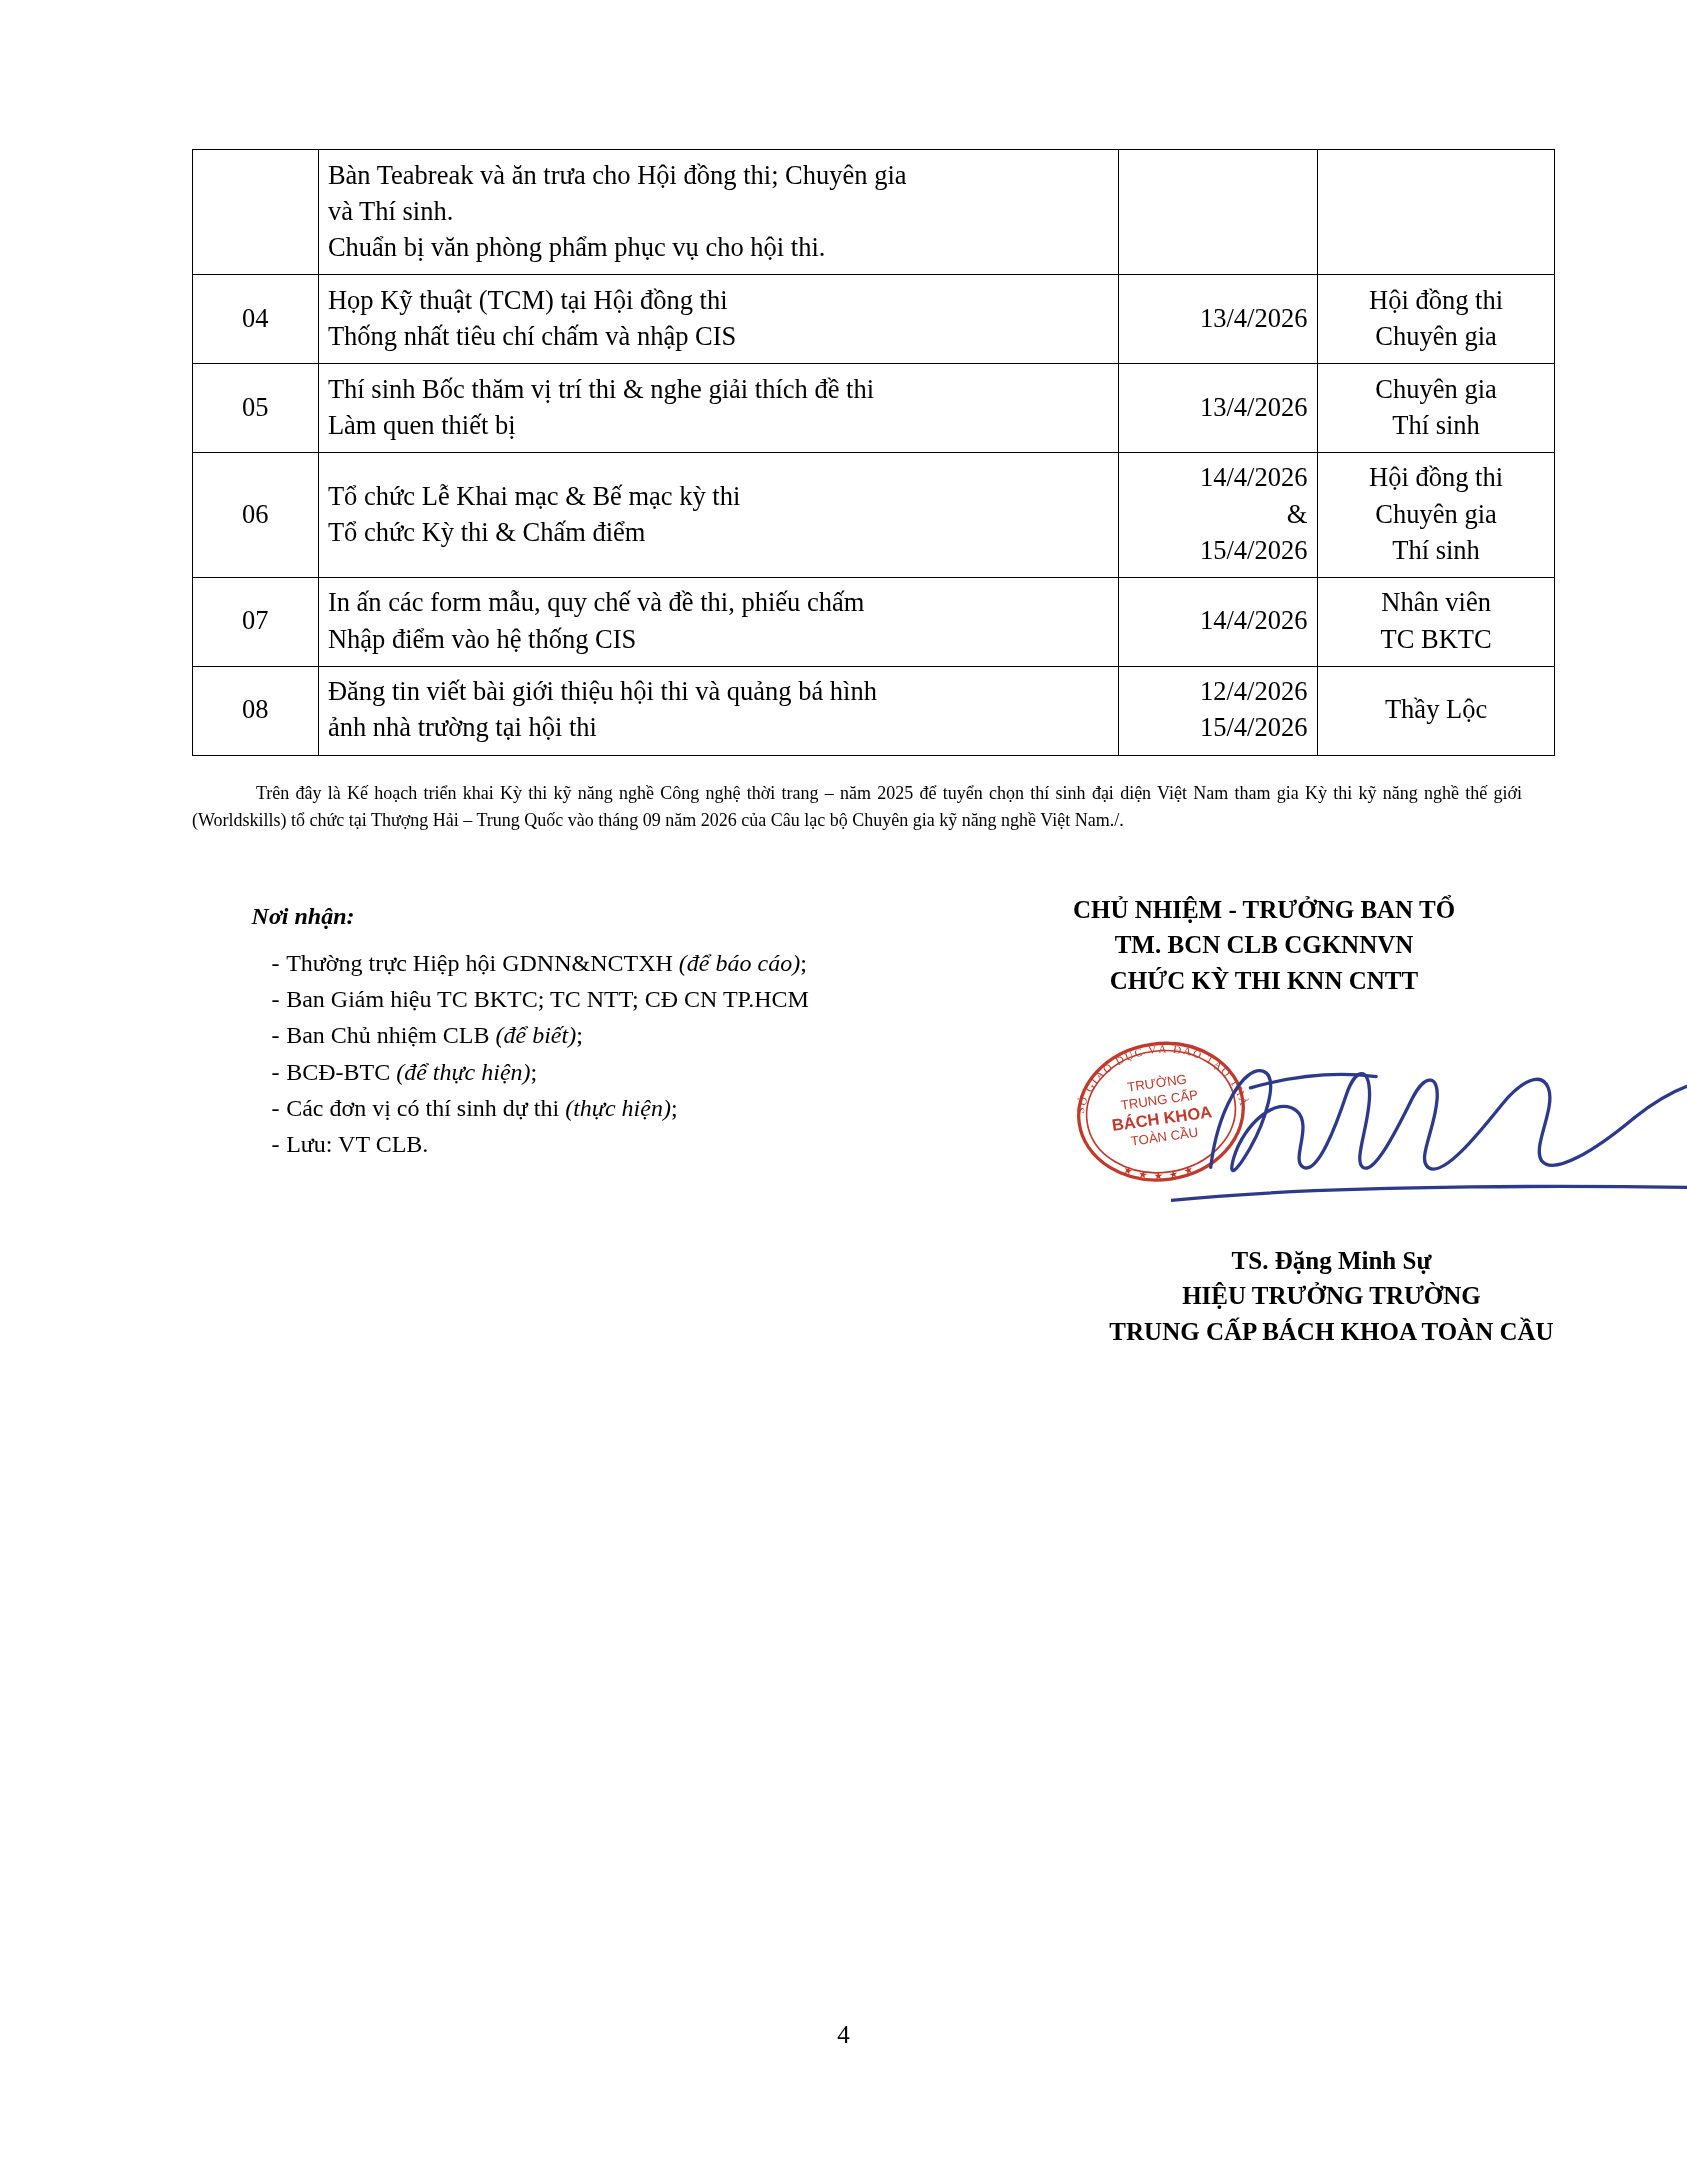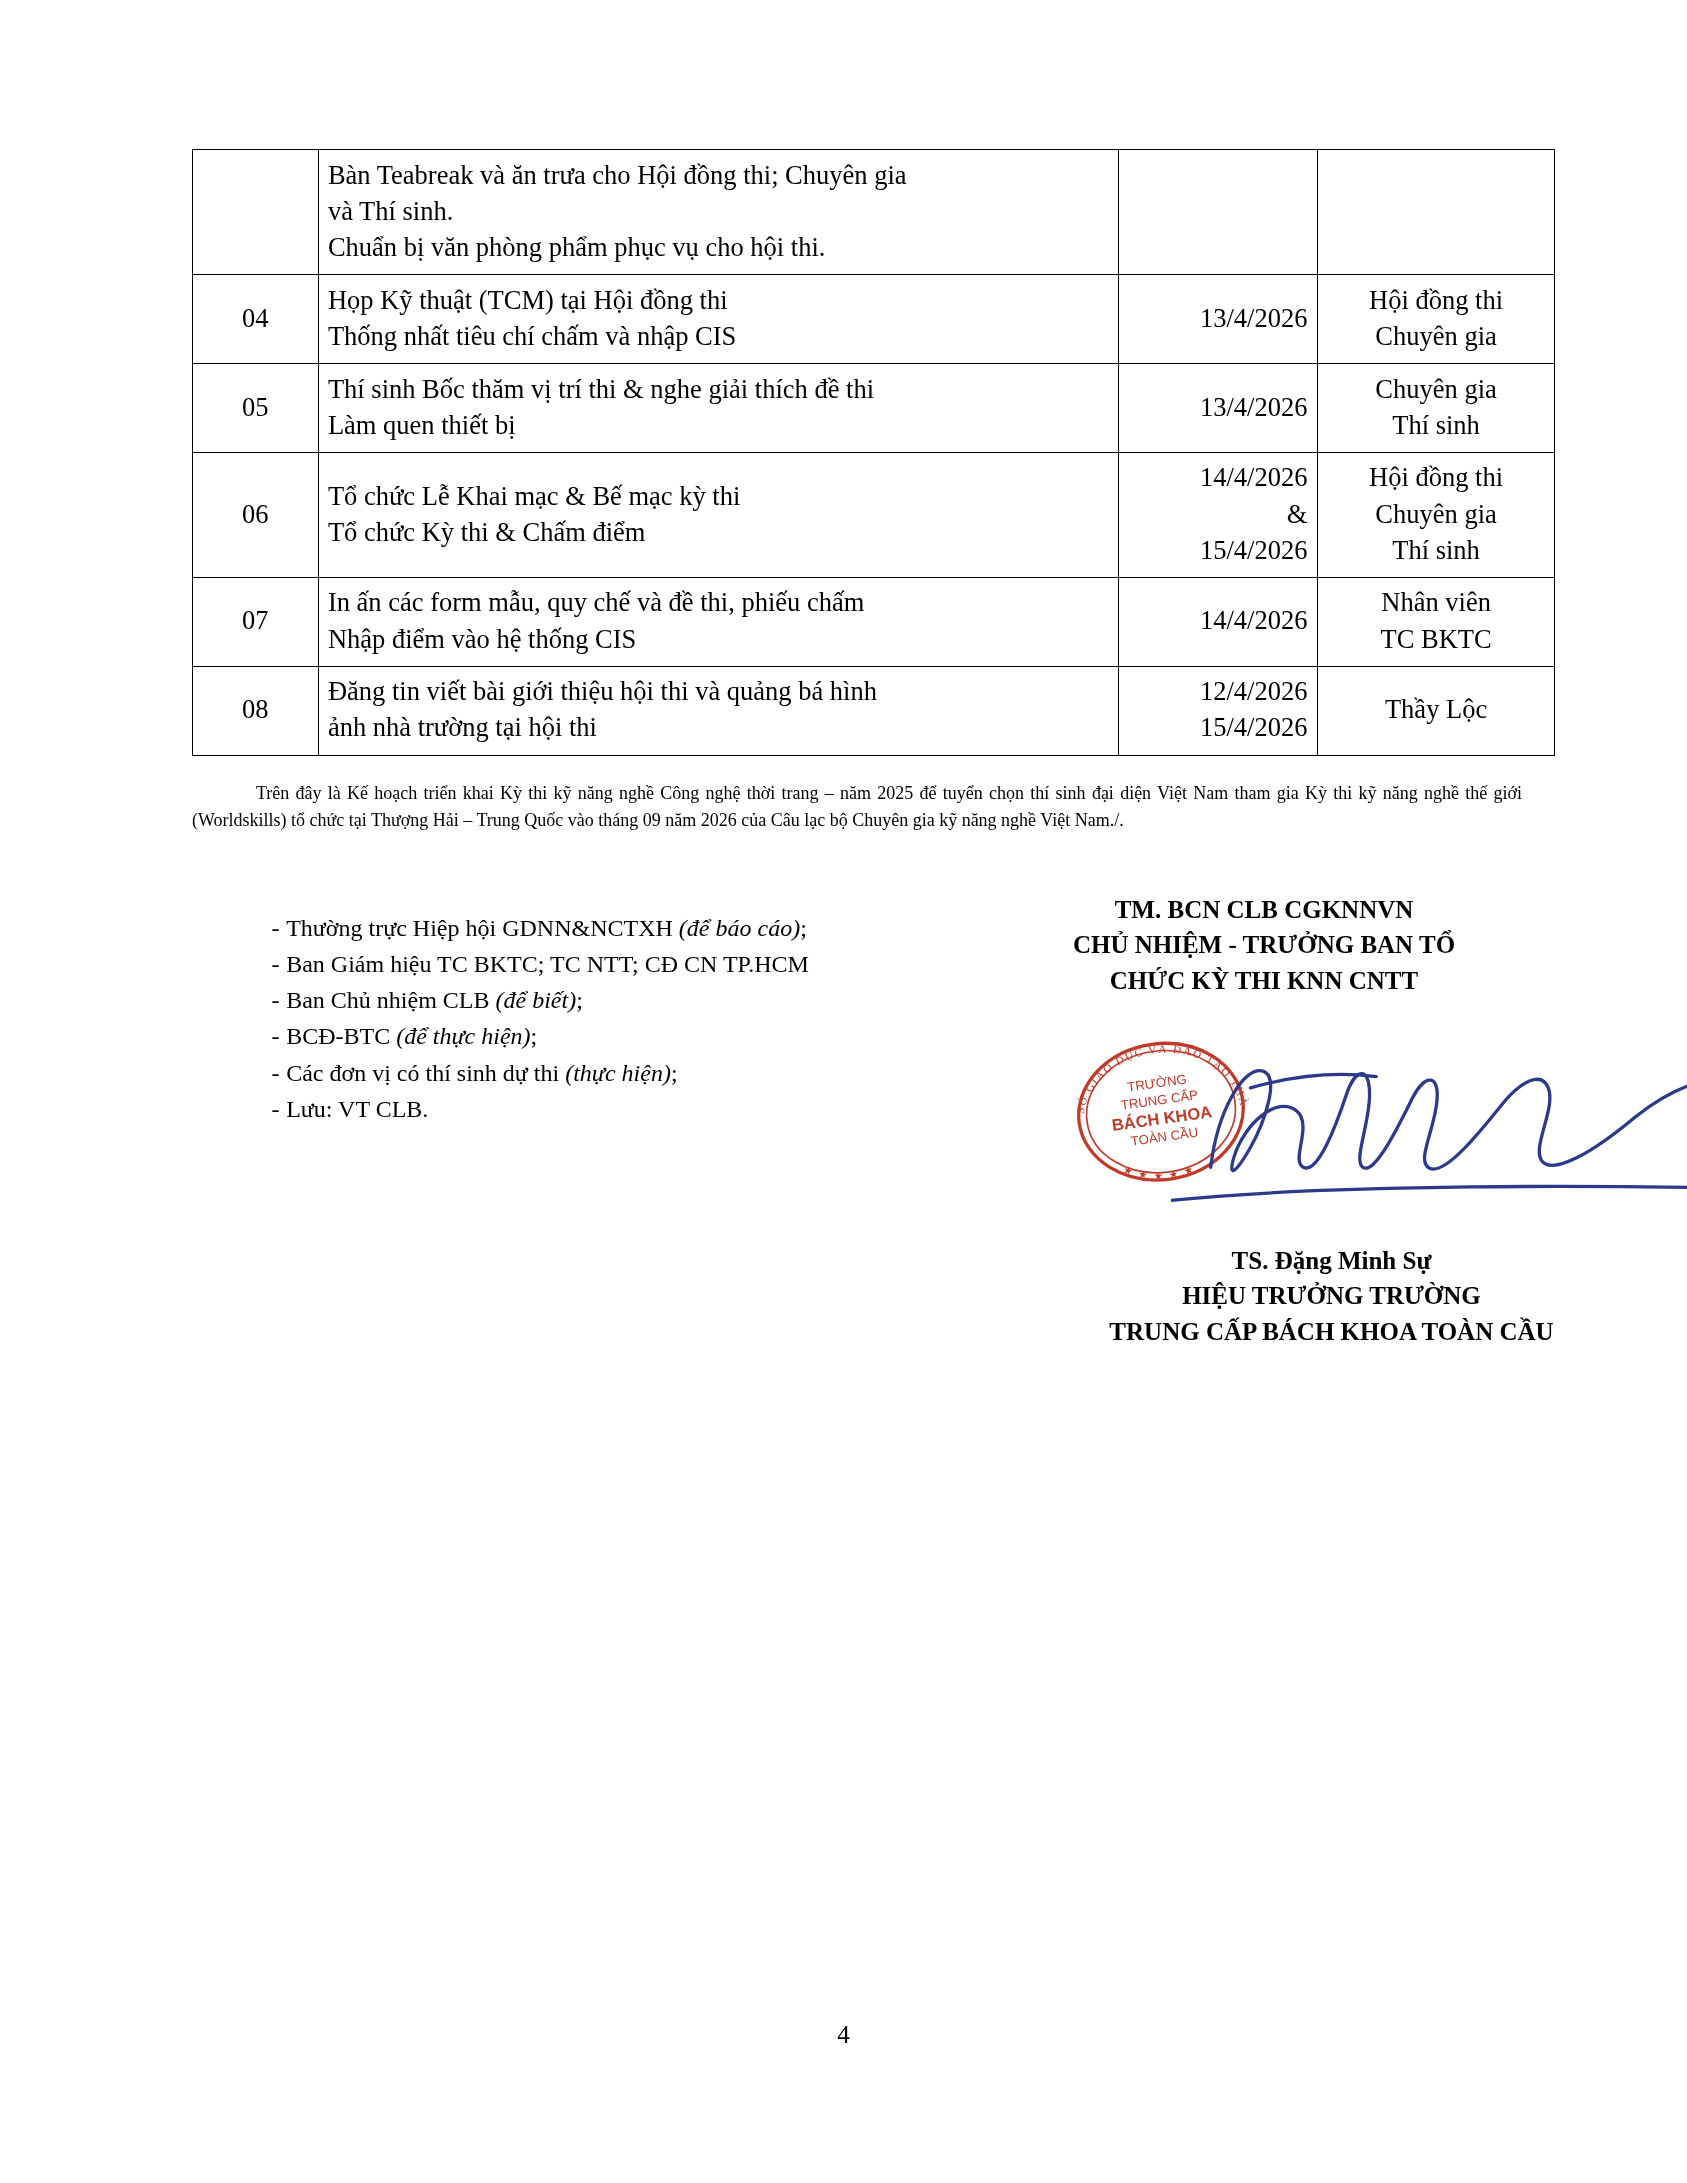--- a/index.html
+++ b/index.html
@@ -270,33 +270,34 @@
         </tr>
 
       </tbody>
     </table>
 
     <p class="para">Trên đây là Kế hoạch triển khai Kỳ thi kỹ năng nghề Công nghệ thời trang – năm 2025 để tuyển chọn thí sinh đại diện Việt Nam tham gia Kỳ thi kỹ năng nghề thế giới (Worldskills) tổ chức tại Thượng Hải – Trung Quốc vào tháng 09 năm 2026 của Câu lạc bộ Chuyên gia kỹ năng nghề Việt Nam./.</p>
 
     <div class="sigwrap">
 
       <div class="recipients">
+        <div class="title">Nơi nhận:</div>
         <ul>
           <li><span class="dash">-</span><span>Thường trực Hiệp hội GDNN&amp;NCTXH </span><em>(để báo cáo)</em><span>;</span></li>
           <li><span class="dash">-</span><span>Ban Giám hiệu TC BKTC; TC NTT; CĐ CN TP.HCM</span></li>
           <li><span class="dash">-</span><span>Ban Chủ nhiệm CLB </span><em>(để biết)</em><span>;</span></li>
           <li><span class="dash">-</span><span>BCĐ-BTC </span><em>(để thực hiện)</em><span>;</span></li>
           <li><span class="dash">-</span><span>Các đơn vị có thí sinh dự thi </span><em>(thực hiện)</em><span>;</span></li>
           <li><span class="dash">-</span><span>Lưu: VT CLB.</span></li>
         </ul>
       </div>
 
       <div class="signer">
+        <span class="l">CHỦ NHIỆM - TRƯỞNG BAN TỔ</span>
         <span class="l">TM. BCN CLB CGKNNVN</span>
-        <span class="l">CHỦ NHIỆM - TRƯỞNG BAN TỔ</span>
         <span class="l">CHỨC KỲ THI KNN CNTT</span>
       </div>
 
       <div class="stamp">
         <svg width="218" height="142" viewBox="0 0 330 215" xmlns="http://www.w3.org/2000/svg">
           <defs>
             <path id="arcTop" d="M 45,118 A 120,100 0 0 1 285,118"></path>
             <path id="arcBot" d="M 48,112 A 117,97 0 0 0 282,112"></path>
           </defs>
           <g transform="rotate(-8 165 107)">

